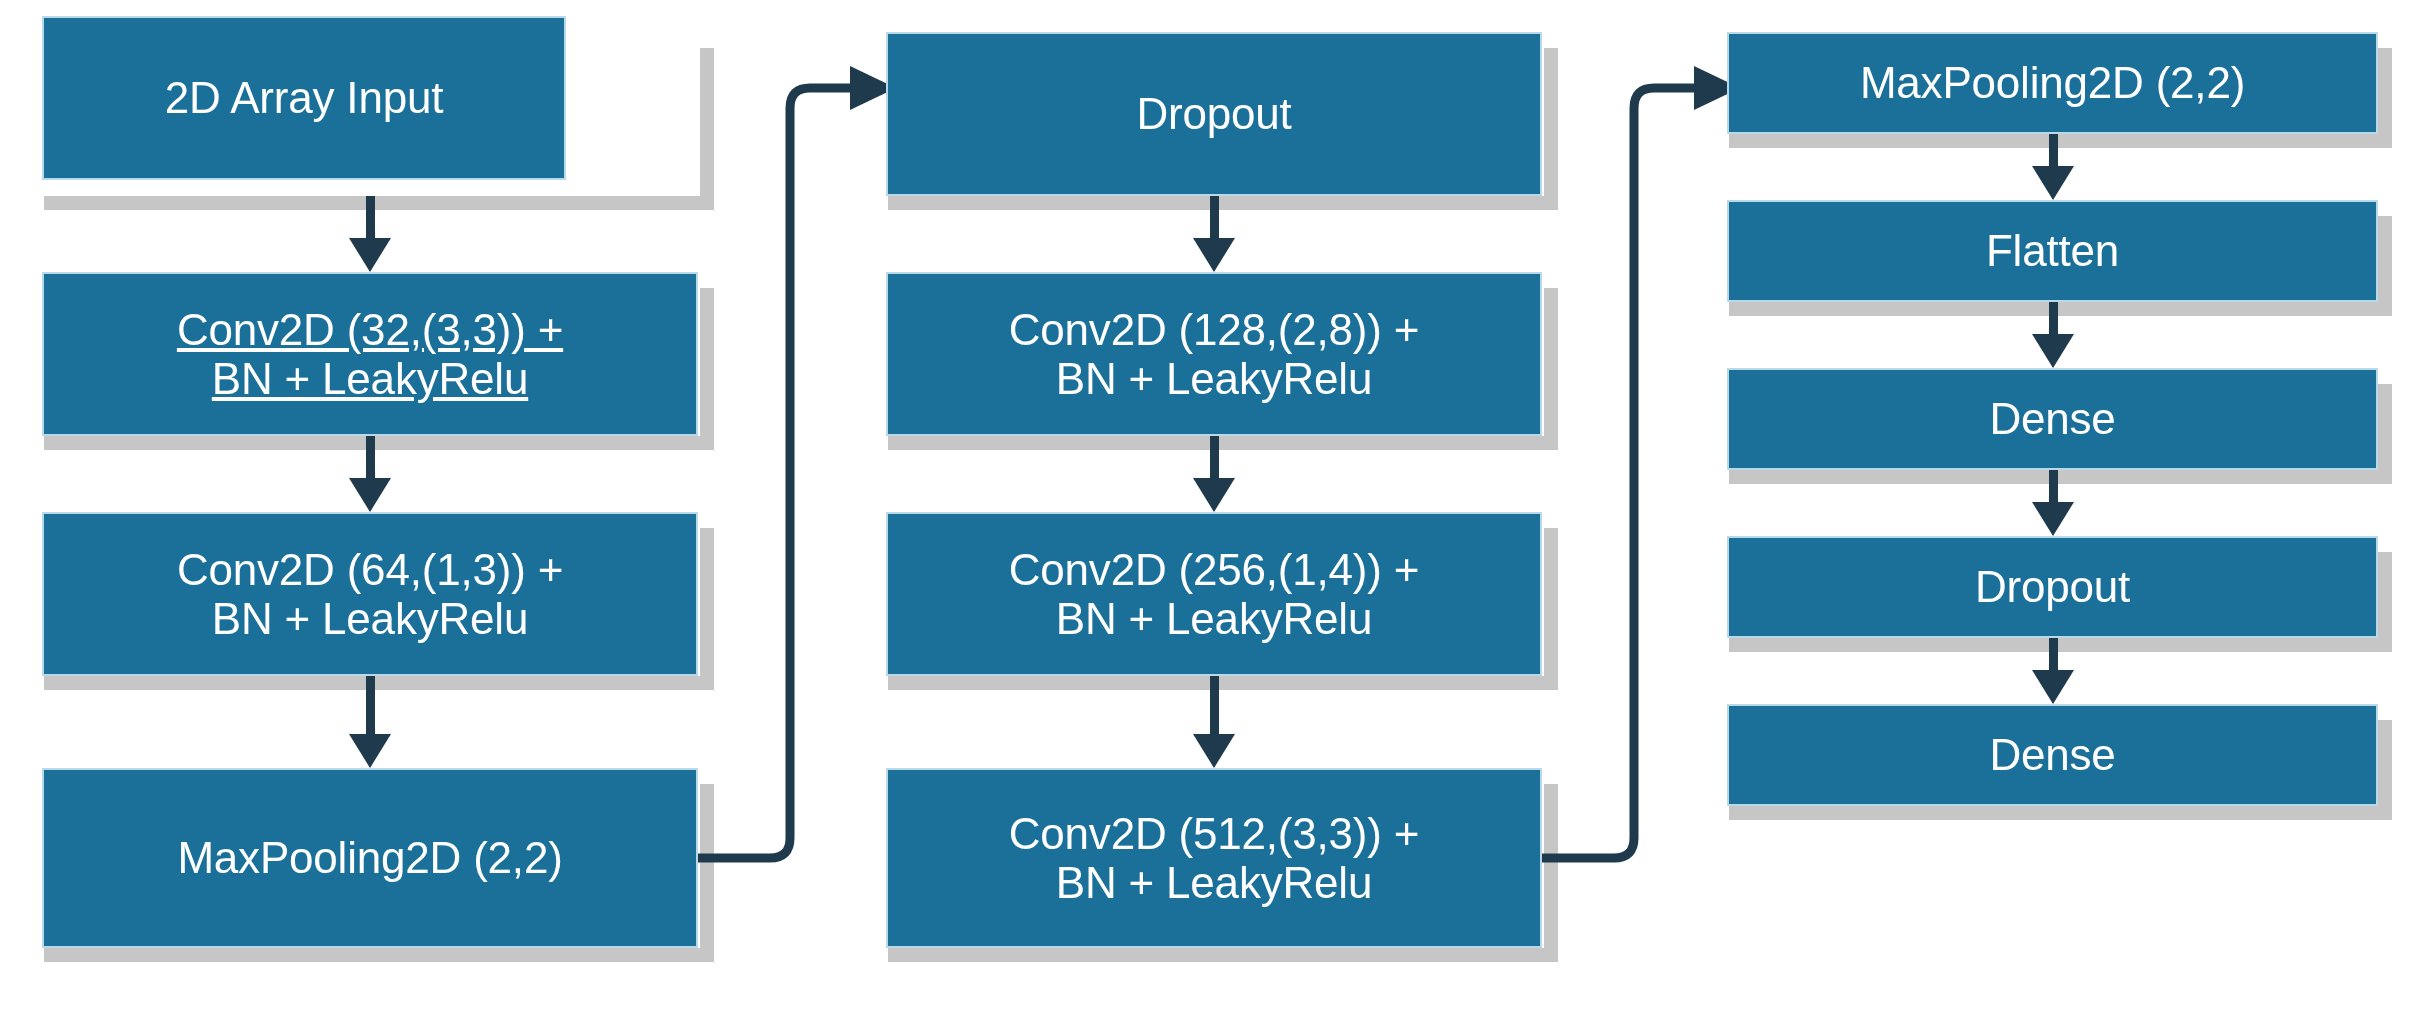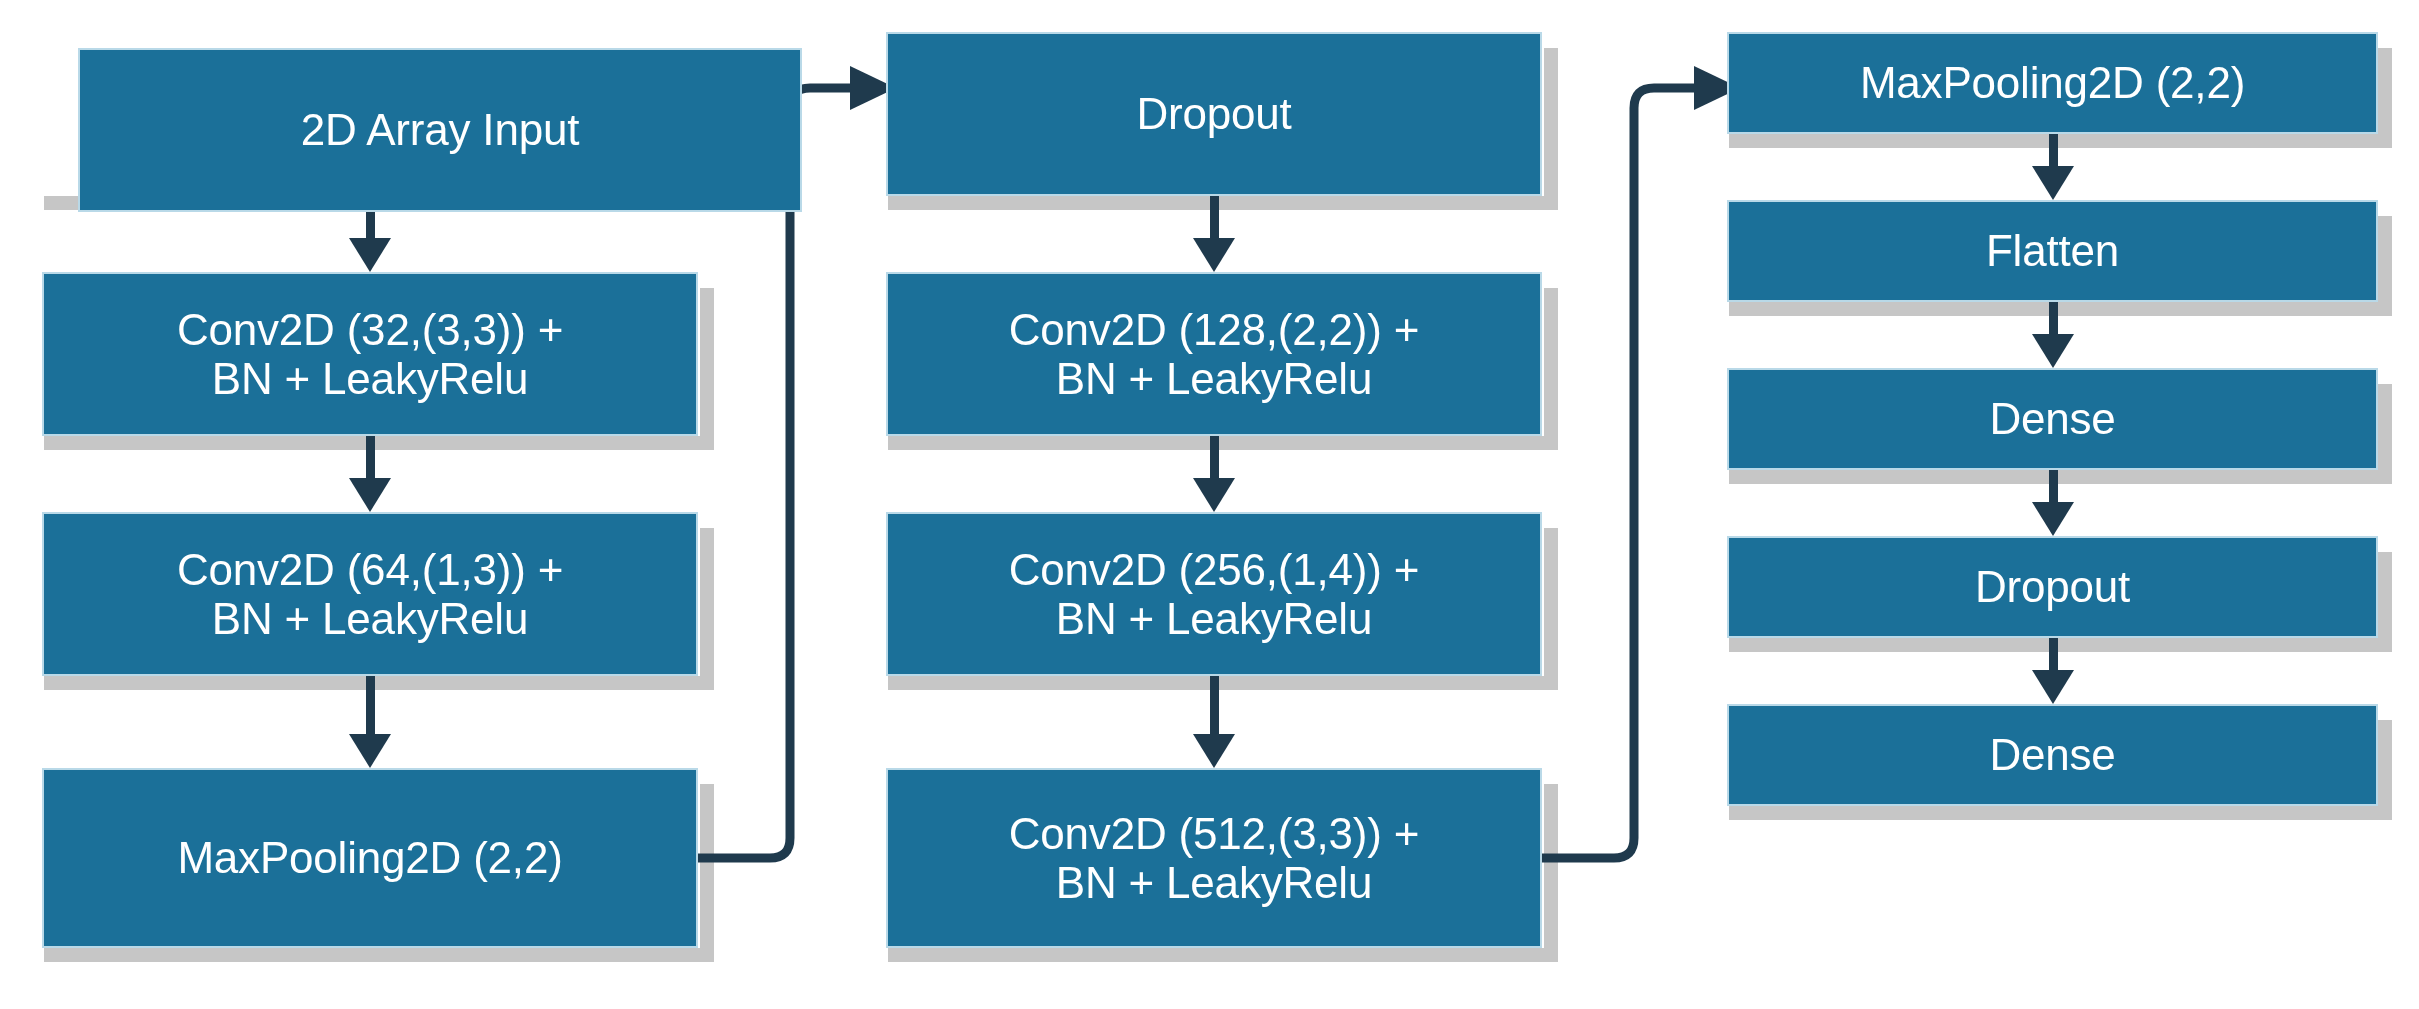--- a/index.html
+++ b/index.html
@@ -79,32 +79,32 @@
     overflow: visible;
   }
 </style>
 </head>
 <body>
 
 <div id="canvas">
 
   <div class="shadow-b" style="left:44px; top:196px; width:656px; height:14px;"></div>
   <div class="shadow-r" style="left:700px; top:48px; width:14px; height:162px;"></div>
-  <div class="node" style="left:42px; top:48px; width:724px; height:164px;margin-left:36px;">
+  <div class="node" style="left:42px; top:16px; width:524px; height:164px;">
     <span class="lbl">2D Array Input</span>
   </div>
 
   <div class="arrow-v" style="left:328px; top:196px; width:84px; height:76px;">
     <div class="stem" style="height:46px;"></div>
     <div class="head"></div>
   </div>
 
   <div class="shadow-b" style="left:44px; top:436px; width:656px; height:14px;"></div>
   <div class="shadow-r" style="left:700px; top:288px; width:14px; height:162px;"></div>
-  <div class="node" style="left:42px; top:272px; width:656px; height:164px;">
+  <div class="node" style="left:42px; top:272px; width:656px; height:164px;text-decoration:underline;">
     <span class="lbl">Conv2D (32,(3,3)) +
 BN + LeakyRelu</span>
   </div>
 
   <div class="arrow-v" style="left:328px; top:436px; width:84px; height:76px;">
     <div class="stem" style="height:46px;"></div>
     <div class="head"></div>
   </div>
 
   <div class="shadow-b" style="left:44px; top:676px; width:656px; height:14px;"></div>
@@ -137,21 +137,21 @@
   </div>
 
   <div class="arrow-v" style="left:1172px; top:196px; width:84px; height:76px;">
     <div class="stem" style="height:46px;"></div>
     <div class="head"></div>
   </div>
 
   <div class="shadow-b" style="left:888px; top:436px; width:656px; height:14px;"></div>
   <div class="shadow-r" style="left:1544px; top:288px; width:14px; height:162px;"></div>
   <div class="node" style="left:886px; top:272px; width:656px; height:164px;">
-    <span class="lbl">Conv2D (128,(2,2)) +
+    <span class="lbl">Conv2D (128,(2,8)) +
 BN + LeakyRelu</span>
   </div>
 
   <div class="arrow-v" style="left:1172px; top:436px; width:84px; height:76px;">
     <div class="stem" style="height:46px;"></div>
     <div class="head"></div>
   </div>
 
   <div class="shadow-b" style="left:888px; top:676px; width:656px; height:14px;"></div>
   <div class="shadow-r" style="left:1544px; top:528px; width:14px; height:162px;"></div>

